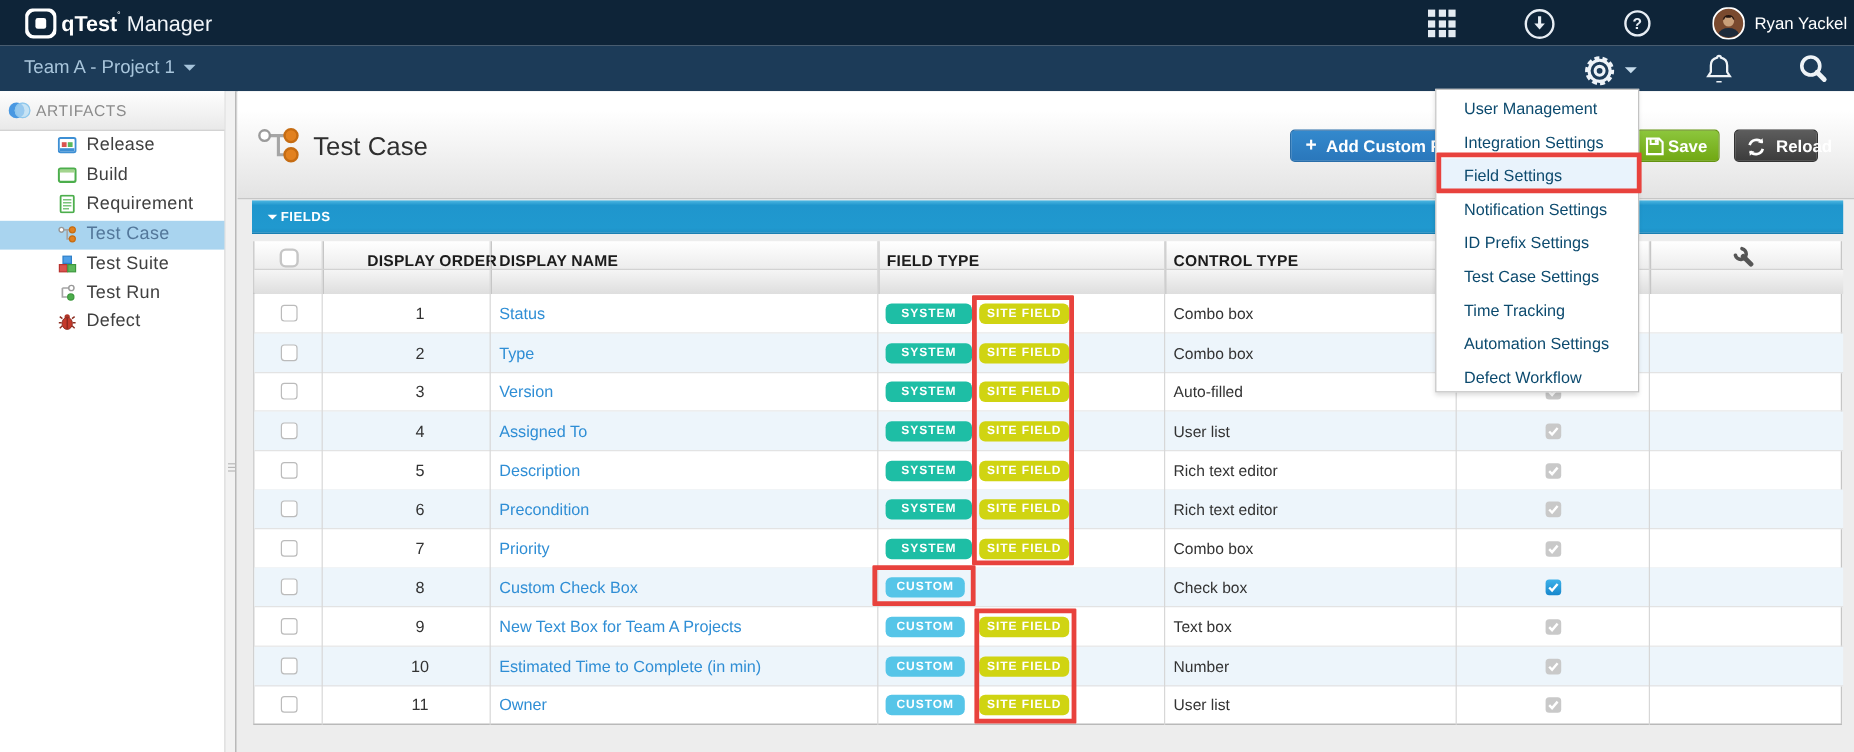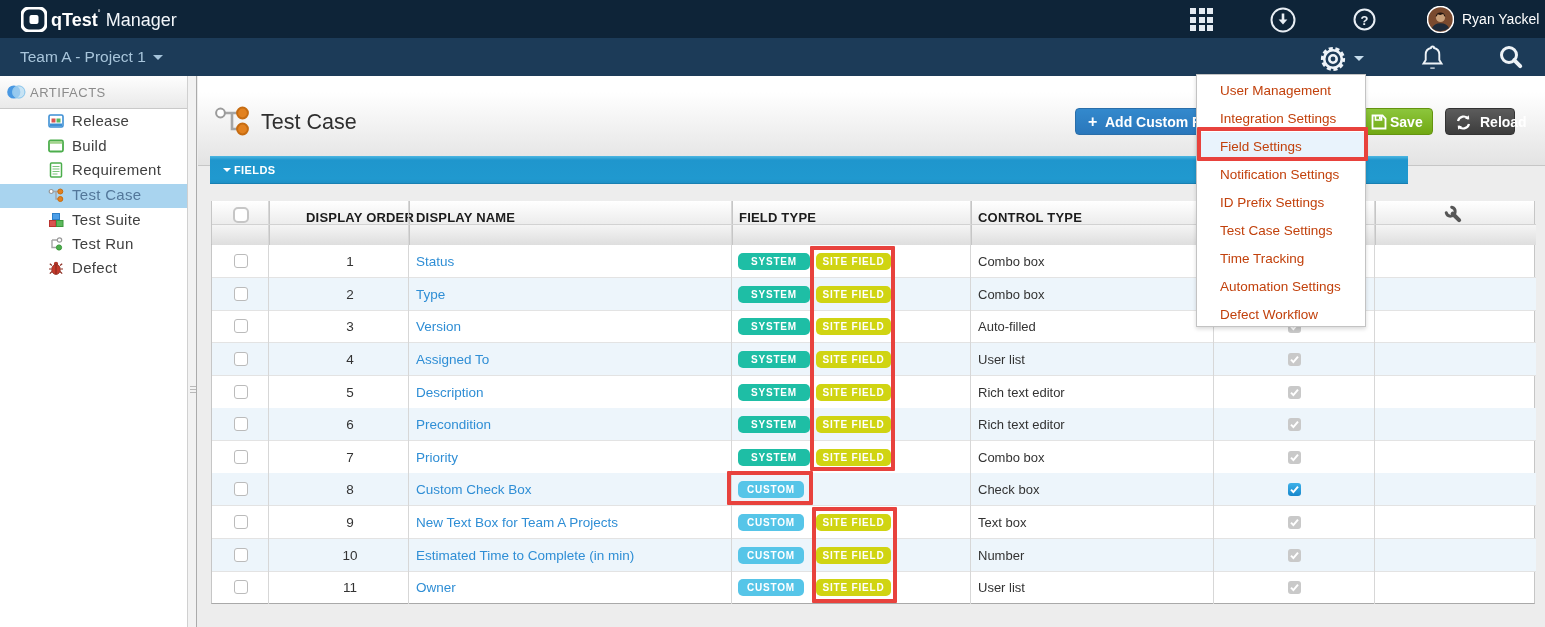--- a/index.html
+++ b/index.html
@@ -42,21 +42,21 @@
 .btn { height:27px; border-radius:4px; color:#fff; font-weight:bold; font-size:14px; }
 #btnadd { left:1075px; top:108px; width:260px; background:linear-gradient(#3389cd,#2a77bb); border:1px solid #2a6ea9; }
 #btnadd span { position:absolute; left:29px; top:5px; }
 #btnadd .plus { position:absolute; left:12px; top:4px; font-size:16px; font-weight:bold;}
 #btnsave { left:1363px; top:108px; width:70px; background:linear-gradient(#8cc63c,#71a813); border:1px solid #649310; }
 #btnsave span { position:absolute; left:26px; top:5px; }
 #btnreload { left:1445px; top:108px; width:70px; background:linear-gradient(#5c5c5c,#3c3c3c); border:1px solid #333; }
 #btnreload span { position:absolute; left:34px; top:5px; }
 
 
-#fieldsbar { left:210px; top:156px; width:1198px; height:28px; background:linear-gradient(#4db7e2,#1f96cd 15%,#2099cf 85%,#1e90c6); border-bottom:1px solid #187fb2;padding-left:29px; }
+#fieldsbar { left:210px; top:167px; width:1326px; height:28px; background:linear-gradient(#4db7e2,#1f96cd 15%,#2099cf 85%,#1e90c6); border-bottom:1px solid #187fb2;padding-left:29px; }
 #fieldsbar .tri { position:absolute; left:13px; top:12px; width:0; height:0; border-left:4px solid transparent; border-right:4px solid transparent; border-top:4.5px solid #fff; }
 #fieldsbar .tx { position:absolute; left:24px; top:8px; color:#fff; font-weight:bold; font-size:11px; letter-spacing:0.4px; }
 #thead { left:211px; top:201px; width:1324px; height:44px; background:linear-gradient(#ffffff,#dcdcdc); border-bottom:1px solid #b9b9b9; border-left:1px solid #c6c6c6; border-right:1px solid #c6c6c6; }
 #thead .filter { position:absolute; left:0; top:24px; width:1324px; height:20px; background:linear-gradient(#f5f5f5,#dedede); }
 #thead .vsep { position:absolute; top:0; width:1px; height:44px; background:#c6c6c6; }
 #thead .lbl { position:absolute; top:9px; font-size:13px; font-weight:bold; color:#1c1c1c; letter-spacing:0.2px; }
 #tbody { left:211px; top:245px; width:1324px; height:359px; background:#fff; border-bottom:1px solid #a9a9a9; border-left:1px solid #c6c6c6; border-right:1px solid #c6c6c6; }
 .row { position:absolute; left:0; width:1324px; height:33px; }
 .row.alt { background:#edf5fb; }
 .num { position:absolute; left:57px; width:140px; top:9px; text-align:center; padding-left:22px; font-size:13.5px; color:#333; }
@@ -71,21 +71,21 @@
 .mcb svg { position:absolute; left:1px; top:1px; }
 .mcb.on { background:linear-gradient(#3eb1e9,#1787cc); }
 .colb { position:absolute; top:201px; width:1px; height:403px; background:#d7d7d7; }
 .rowb { position:absolute; left:0; width:1324px; height:1px; background:#e3e3e3; }
 
 
 .red { border:4px solid #e8423d; border-radius:1px; z-index:40; }
 
 
 #menu { left:1196px; top:74px; width:170px; height:253px; background:#fff; border:1px solid #c3c3c3; box-shadow:0 2px 4px rgba(0,0,0,0.15); z-index:30; }
-.mi { position:absolute; left:23px; font-size:13.5px; color:#c2410c; }
+.mi { position:absolute; left:23px; font-size:13.5px; color:#0c4a6e; }
 #mihl { position:absolute; left:1px; top:57px; width:168px; height:28px; background:#e9f3fc; }
 </style>
 </head>
 <body>
 <div class="abs" id="topbar"></div>
 <div class="abs" id="navbar2"></div>
 
 <svg class="abs" id="logo" viewBox="0 0 26 25">
     <rect x="1" y="1" width="24" height="23" rx="7" fill="none" stroke="#fff" stroke-width="3.2"></rect>
     <rect x="8.5" y="8" width="9" height="9" rx="2" fill="#fff"></rect>

